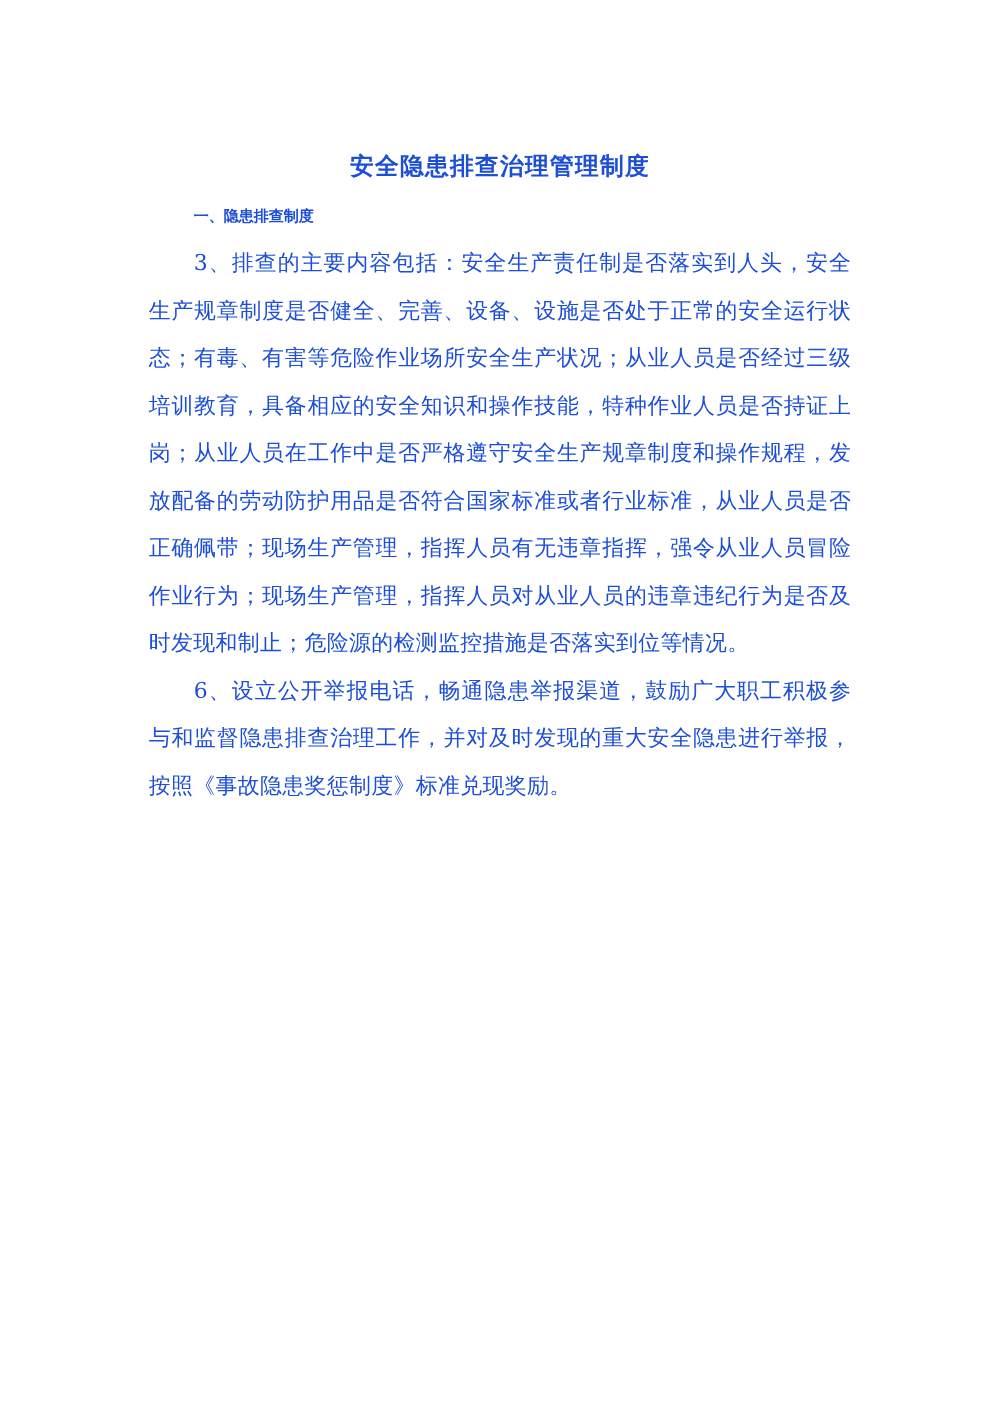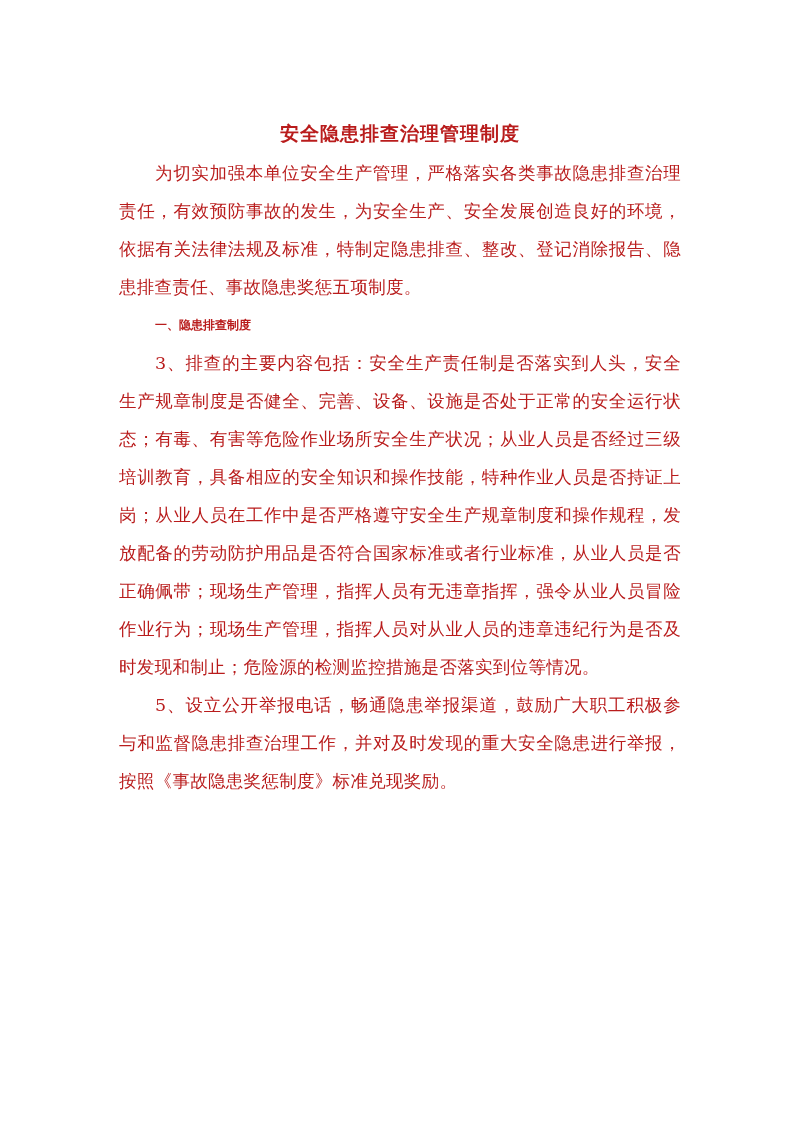--- a/index.html
+++ b/index.html
@@ -1,36 +1,35 @@
 <!DOCTYPE html>
 <html><head>
   <meta charset="utf-8">
   <style>
     html, body { margin: 0; padding: 0; background: #ffffff; }
     body { width: 793px; height: 1122px; position: relative; overflow: hidden; }
     .page {
       position: absolute; left: 119px; top: 118px; width: 562px;
-      color: #b91c1c; font-family: "DejaVu Serif", "Liberation Serif", serif;
+      color: #1d4ed8; font-family: "DejaVu Serif", "Liberation Serif", serif;
     }
     .title {
       text-align: center; font-family: "DejaVu Sans", "Liberation Sans", sans-serif;
       font-weight: bold; font-size: 19px; line-height: 30px; margin: 0 0 6px 0;
       letter-spacing: 1px;
     }
     .para {
       font-size: 17.5px; line-height: 38px; margin: 0;
       text-indent: 36px; text-align: justify; letter-spacing: 0.3px;
     }
     .heading {
       font-family: "DejaVu Sans", "Liberation Sans", sans-serif; font-weight: bold;
       font-size: 12px; line-height: 38px; margin: 0; text-indent: 36px;
     }
   </style>
 </head>
 <body>
 
 <div class="page">
   <h1 class="title">安全隐患排查治理管理制度</h1>
-  <p class="para">为切实加强本单位安全生产管理，严格落实各类事故隐患排查治理责任，有效预防事故的发生，为安全生产、安全发展创造良好的环境，依据有关法律法规及标准，特制定隐患排查、整改、登记消除报告、隐患排查责任、事故隐患奖惩五项制度。</p>
   <p class="heading">一、隐患排查制度</p>
   <p class="para">3、排查的主要内容包括：安全生产责任制是否落实到人头，安全生产规章制度是否健全、完善、设备、设施是否处于正常的安全运行状态；有毒、有害等危险作业场所安全生产状况；从业人员是否经过三级培训教育，具备相应的安全知识和操作技能，特种作业人员是否持证上岗；从业人员在工作中是否严格遵守安全生产规章制度和操作规程，发放配备的劳动防护用品是否符合国家标准或者行业标准，从业人员是否正确佩带；现场生产管理，指挥人员有无违章指挥，强令从业人员冒险作业行为；现场生产管理，指挥人员对从业人员的违章违纪行为是否及时发现和制止；危险源的检测监控措施是否落实到位等情况。</p>
-  <p class="para">5、设立公开举报电话，畅通隐患举报渠道，鼓励广大职工积极参与和监督隐患排查治理工作，并对及时发现的重大安全隐患进行举报，按照《事故隐患奖惩制度》标准兑现奖励。</p>
+  <p class="para">6、设立公开举报电话，畅通隐患举报渠道，鼓励广大职工积极参与和监督隐患排查治理工作，并对及时发现的重大安全隐患进行举报，按照《事故隐患奖惩制度》标准兑现奖励。</p>
 </div>
 
 </body></html>

